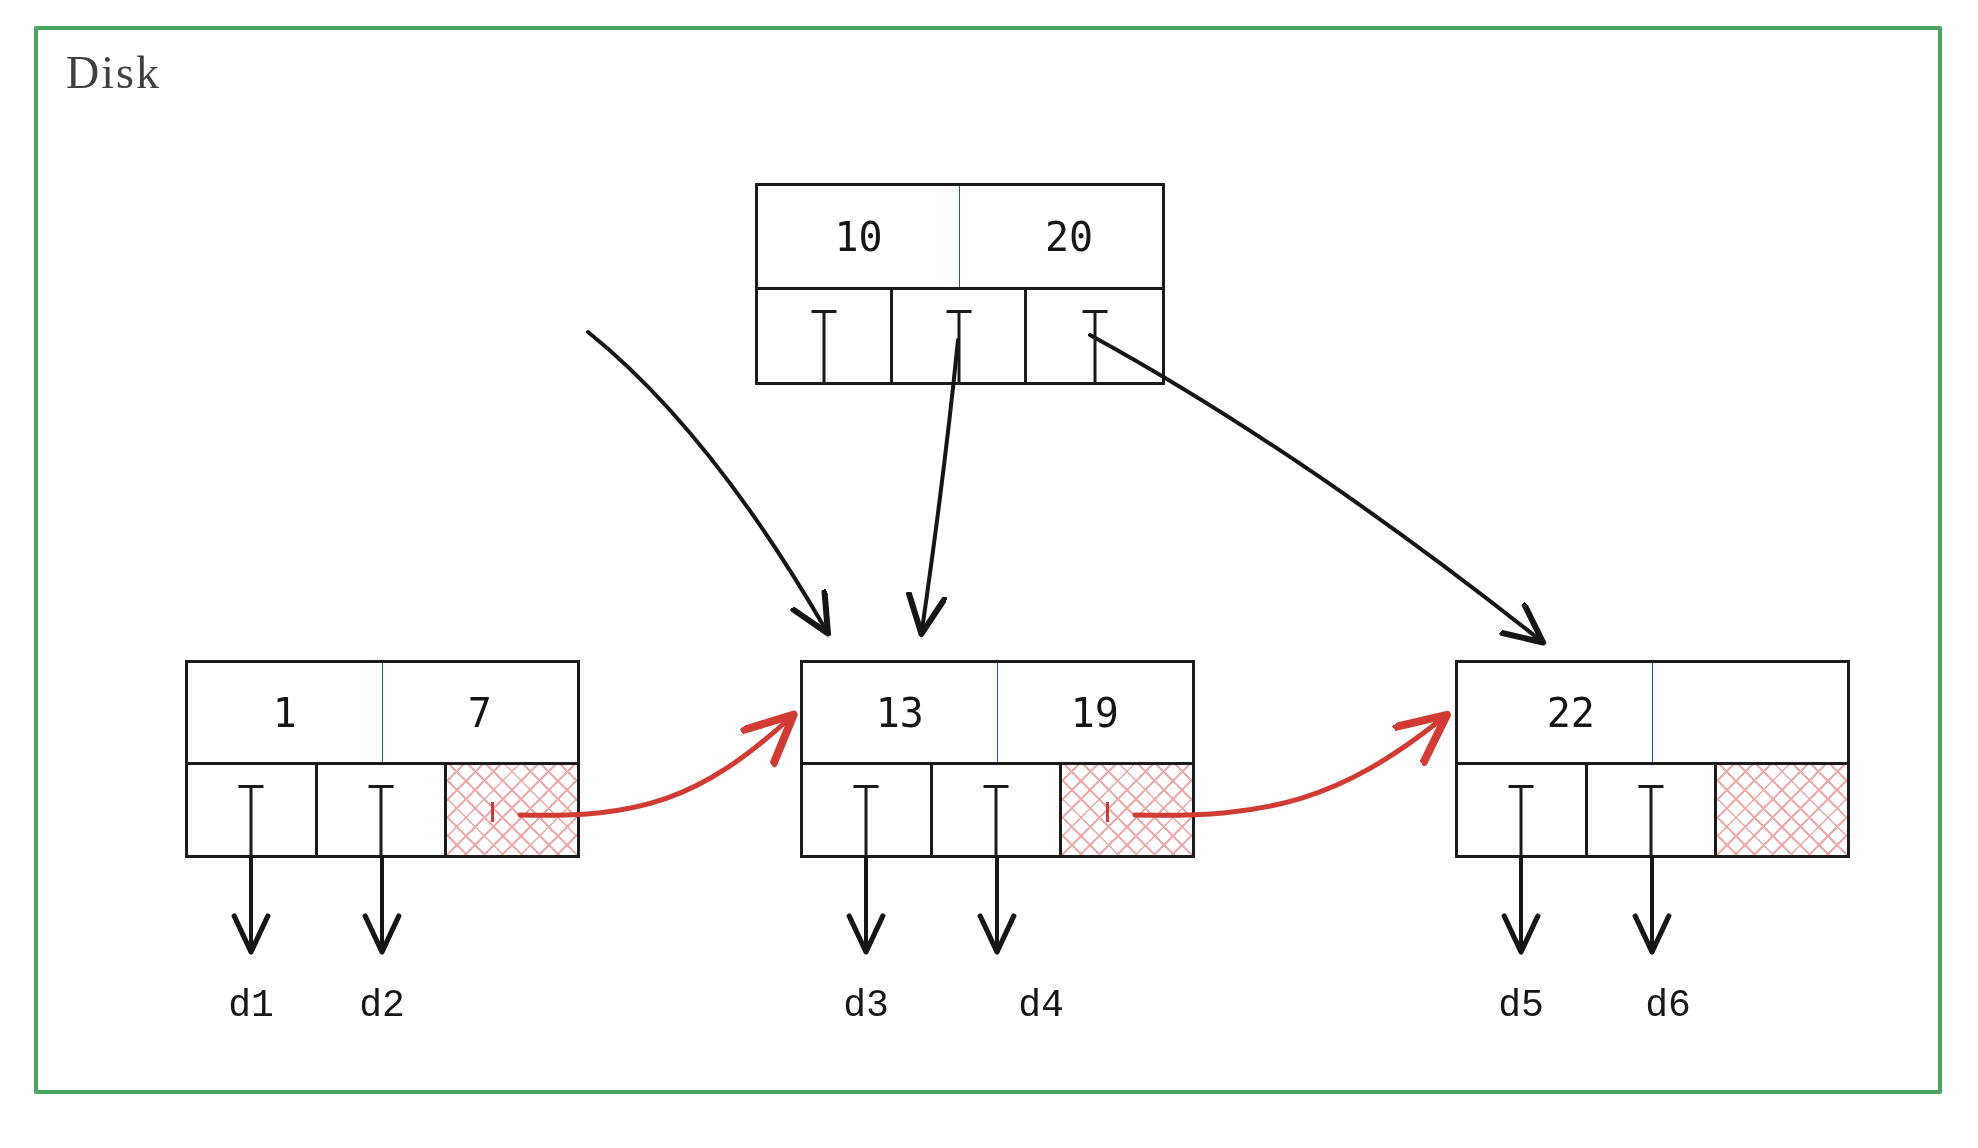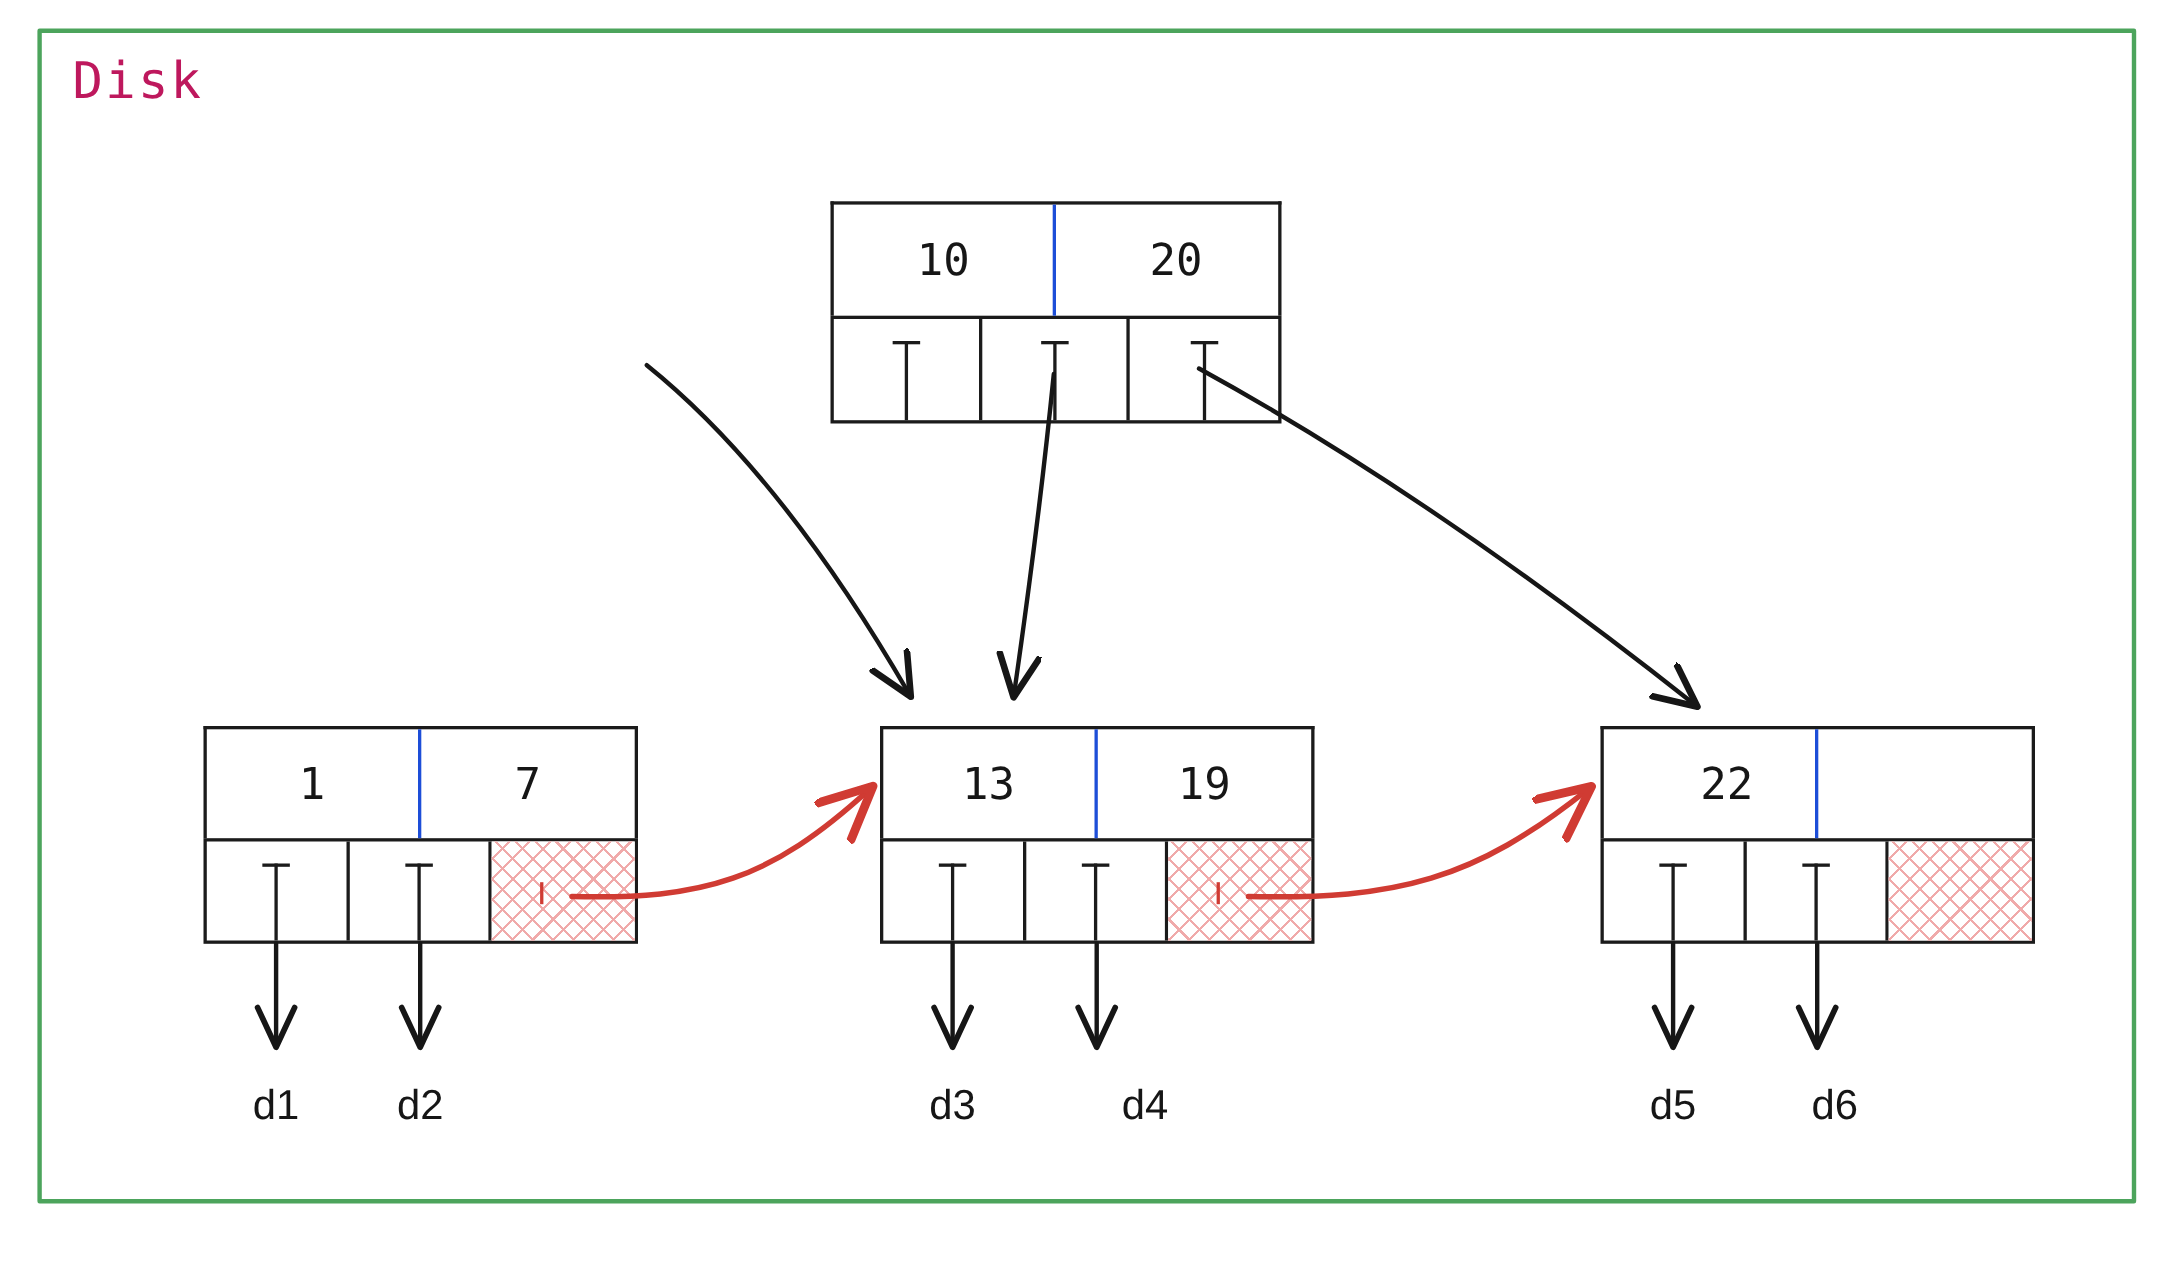--- a/index.html
+++ b/index.html
@@ -23,21 +23,21 @@
     color:#4ca45c;white-space:nowrap;
   }
 
   
   .node{position:absolute;box-sizing:border-box;}
   .node .krow,.node .prow{display:flex;box-sizing:border-box;}
   .node .krow{border:3px solid #1b1b1b;border-bottom:none;}
   .node .prow{border:3px solid #1b1b1b;}
   .kcell{
     display:flex;align-items:center;justify-content:center;
-    box-sizing:border-box;border-right:3px solid #1d4ed8;
+    box-sizing:border-box;border-right:1px solid #1d4ed8;
     font-family:"DejaVu Sans Mono","Liberation Mono",monospace;
     font-size:40px;color:#161616;font-weight:400;
   }
   .kcell:last-child{border-right:none;}
   .pcell{
     position:relative;box-sizing:border-box;
     border-right:3px solid #1b1b1b;
   }
   .pcell:last-child{border-right:none;}
 
@@ -55,35 +55,35 @@
       repeating-linear-gradient(-45deg, #f0aaaa 0 2px, transparent 2px 13px);
   }
   .hatch .redstub{
     position:absolute;left:34%;top:52%;width:3px;height:20px;
     background:#d03b33;transform:translateY(-50%);
   }
 
   
   .dlabel{
     position:absolute;
-    font-family:Liberation Sans, sans-serif;
+    font-family:Liberation Mono, monospace;
     font-size:38px;color:#161616;white-space:nowrap;
     transform:translateX(-50%);
   }
 
   svg.overlay{position:absolute;left:0;top:0;width:1978px;height:1148px;
               pointer-events:none;overflow:visible;}
 </style>
 </head>
 <body>
 
 <div id="stage">
 
   <div class="disk-frame" style="border-color: rgb(76, 164, 92);"></div>
-  <div class="disk-label" style="color: #be185d;">Disk</div>
+  <div class="disk-label" style="color: #404040; font-family: Liberation Serif, serif;">Disk</div>
 
   <div class="node" style="left:755px;top:183px;width:410px;height:202px;">
     <div class="krow" style="height:104px;">
       <div class="kcell" style="width:50%;">10</div>
       <div class="kcell" style="width:50%;padding-left:16px;">20</div>
     </div>
     <div class="prow" style="height:98px;">
       <div class="pcell" style="width:33.34%;">
         <span class="stub"></span>
       </div>

